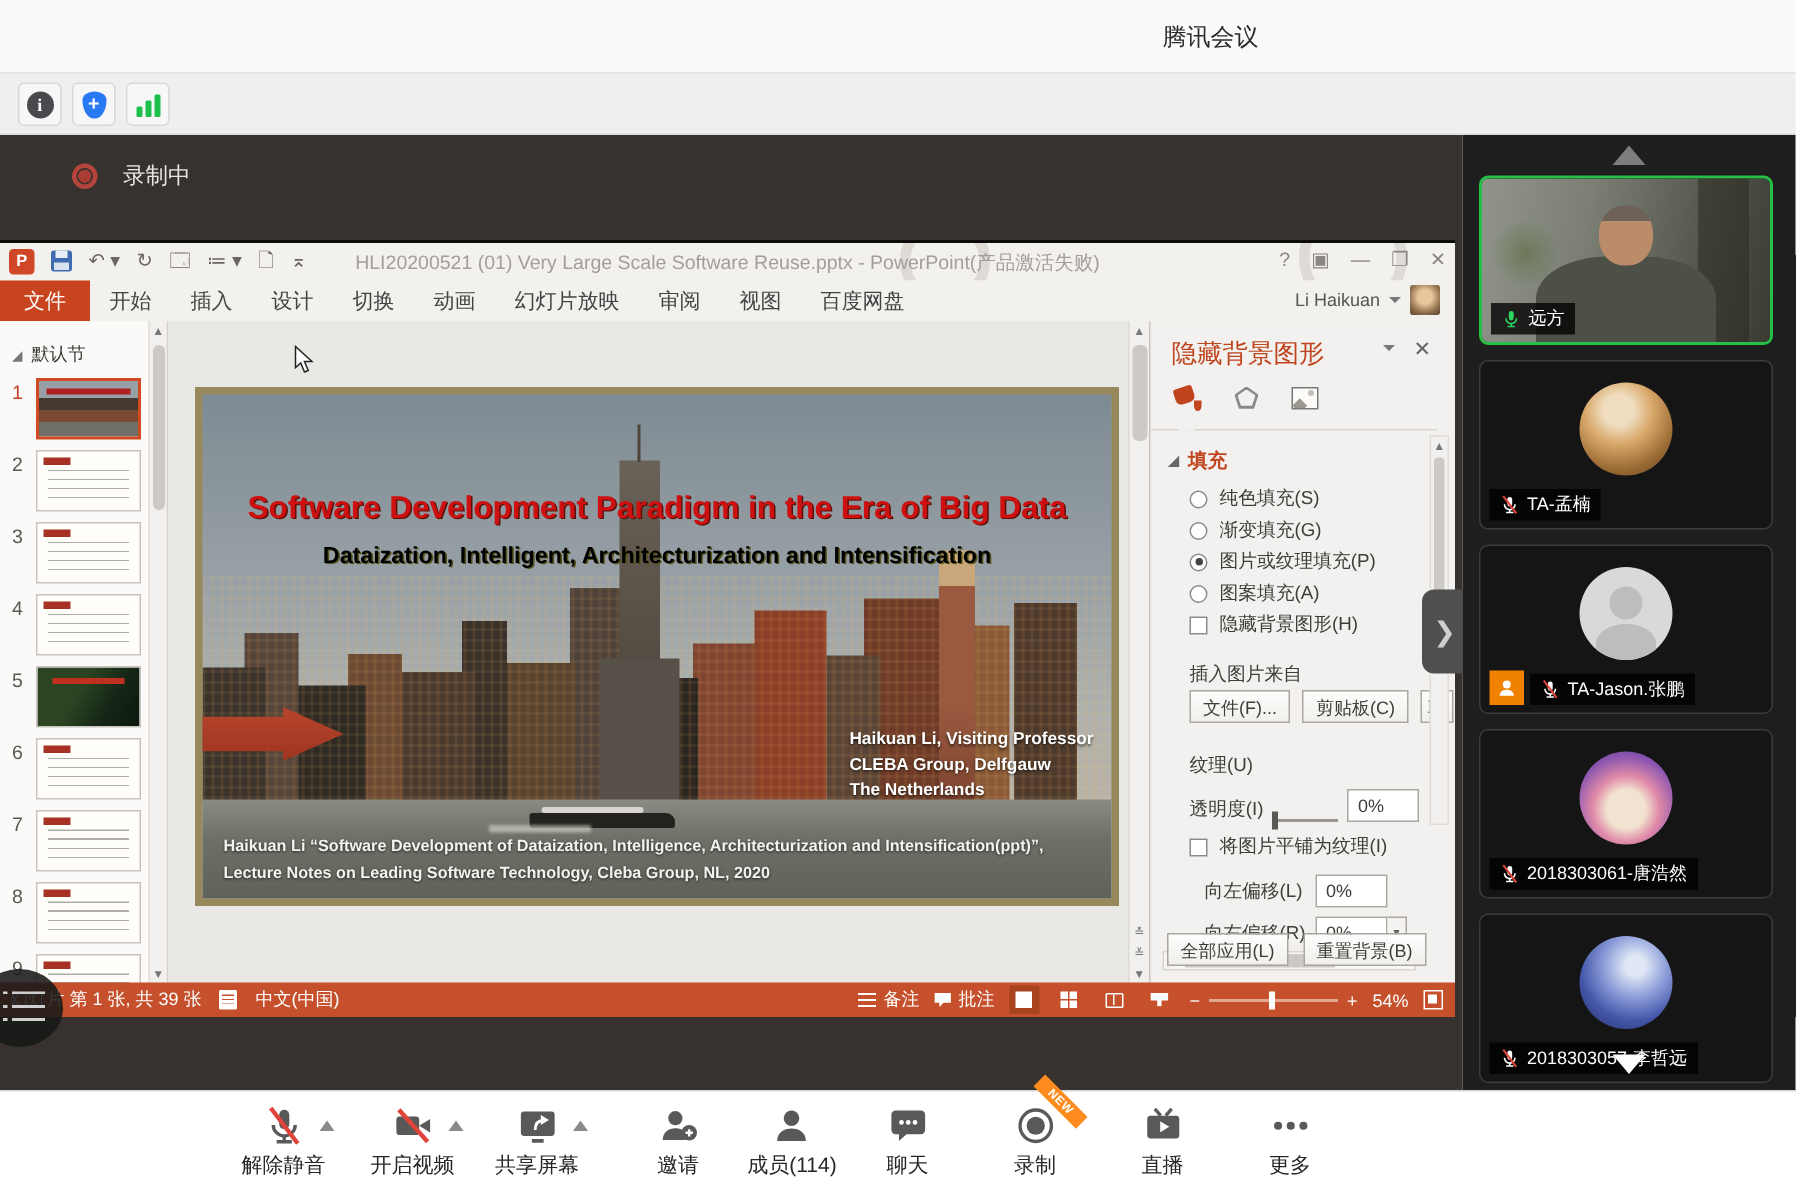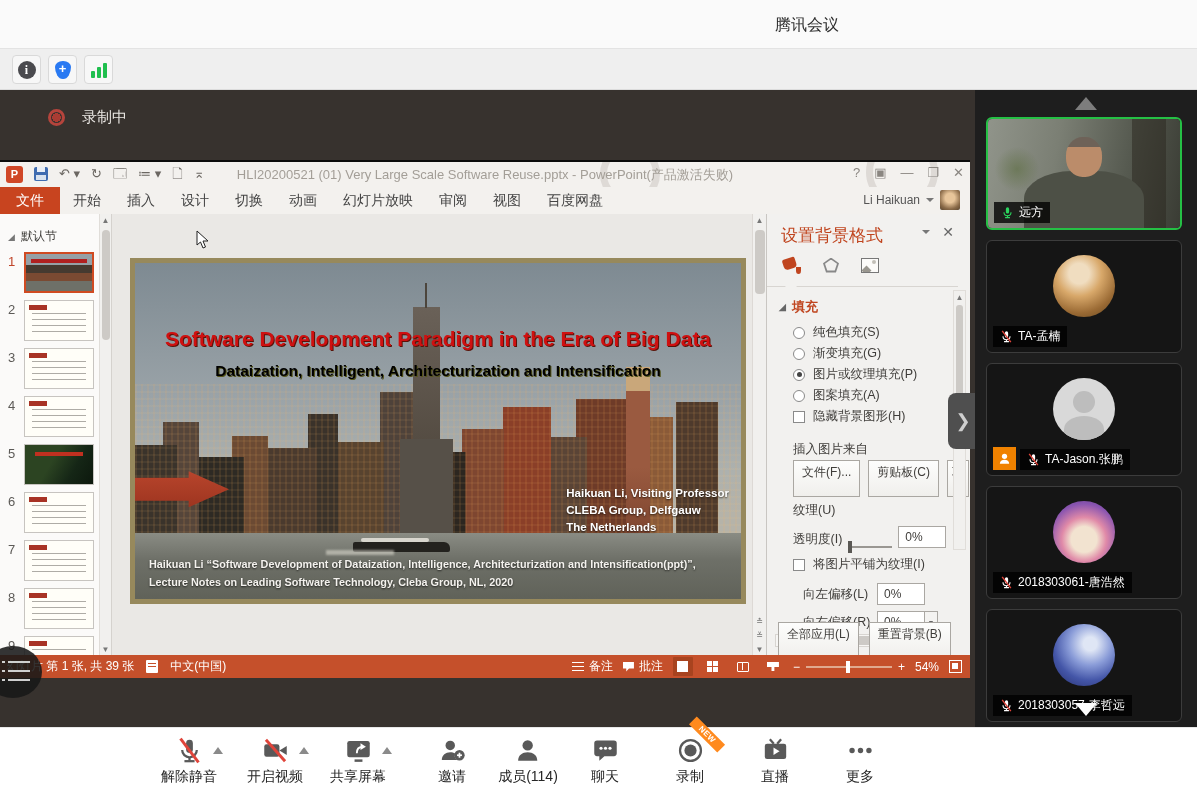--- a/index.html
+++ b/index.html
@@ -131,21 +131,21 @@
   .notch { position:absolute; left:18px; top:66px; width:0; height:0; border-left:6px solid transparent; border-right:6px solid transparent; border-bottom:7px solid #f2f1ef; z-index:2; }
   #fmt-divider { position:absolute; left:0; right:12px; top:72px; border-top:1px solid #d8d5d1; }
   #fill-header { position:absolute; left:12px; top:84px; font-size:13px; font-weight:bold; color:#c0451f; display:flex; gap:6px; align-items:center; }
   #fill-options { position:absolute; left:26px; top:108px; width:150px; }
   .opt { position:relative; height:21px; display:flex; align-items:center; gap:8px; cursor:pointer; white-space:nowrap; }
   .radio { width:12px; height:12px; border:1px solid #8a8a8a; border-radius:50%; background:#fff; flex:none; position:relative; }
   .radio.on:after { content:""; position:absolute; left:2.5px; top:2.5px; width:5px; height:5px; border-radius:50%; background:#444; }
   .checkbox { width:12px; height:12px; border:1px solid #8a8a8a; background:#fff; flex:none; }
   #insert-from { position:absolute; left:26px; top:227px; }
   #source-buttons { position:absolute; left:26px; top:246px; display:flex; gap:8px; }
-  .fmt-btn { height:37px; padding:0 8px; border:1px solid #aaa7a2; background:linear-gradient(#fdfdfc,#f0efec); font-size:12px; color:#3f3d3a; line-height:23px; cursor:pointer; white-space:nowrap; overflow:hidden; }
+  .fmt-btn { height:22px; padding:0 8px; border:1px solid #aaa7a2; background:linear-gradient(#fdfdfc,#f0efec); font-size:12px; color:#3f3d3a; line-height:23px; cursor:pointer; white-space:nowrap; overflow:hidden; }
   #texture-label { position:absolute; left:26px; top:288px; }
   #transparency { position:absolute; left:26px; top:312px; display:flex; align-items:flex-end; gap:6px; }
   .slider-track { width:44px; height:2px; background:#9a9792; position:relative; }
   .slider-knob { position:absolute; left:0; top:-5px; width:4px; height:12px; background:#5a5854; }
   .val-box { width:48px; height:22px; border:1px solid #aaa7a2; background:#fff; font-size:12px; line-height:20px; padding-left:6px; }
   #tile-opt { position:absolute; left:26px; top:340px; }
   #offset-rows { position:absolute; left:36px; top:366px; width:160px; }
   .off-row { height:28px; display:flex; align-items:center; }
   .off-row .lbl { width:74px; }
   .spin { width:13px; height:22px; border:1px solid #aaa7a2; border-left:none; background:#f4f3f1; font-size:7px; color:#666; text-align:center; line-height:22px; cursor:pointer; }
@@ -389,21 +389,21 @@
           <div class="scr-thumb"></div>
           <div class="navs">
             <div class="scr-arrow">≛</div>
             <div class="scr-arrow">≚</div>
             <div class="scr-arrow">▼</div>
           </div>
         </div>
       </div>
 
       <div id="fmt">
-        <div id="fmt-title">设置背景格式</div>
+        <div id="fmt-title">隐藏背景图形</div>
         <div id="fmt-collapse" class="tiny-caret"></div>
         <div id="fmt-close">✕</div>
         <div id="fmt-icons">
           <div class="bucket"></div>
           <div class="pentagon"></div>
           <div class="img-ico"></div>
         </div>
         <div class="notch"></div>
         <div id="fmt-divider"></div>
         <div id="fill-header">

